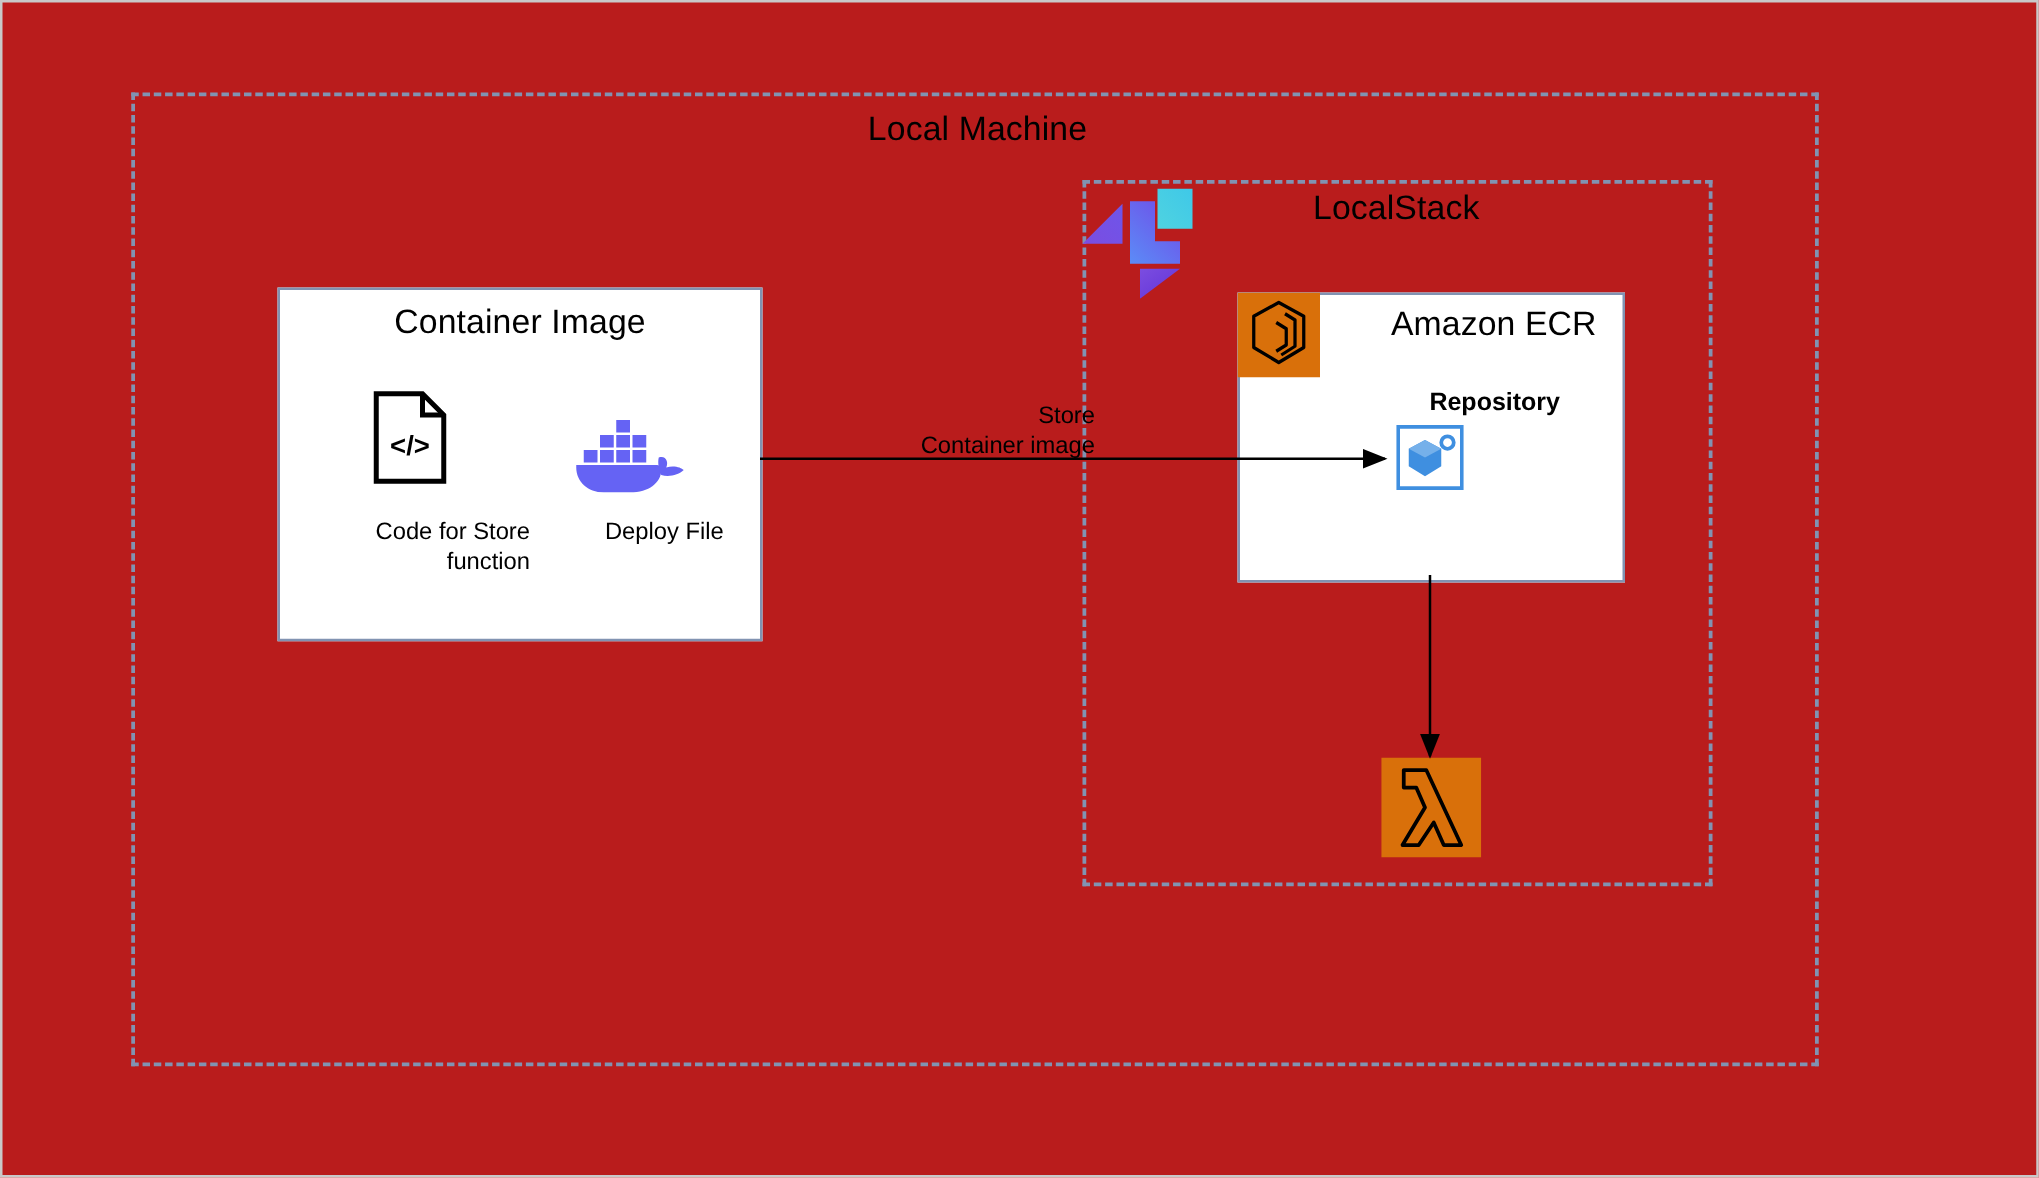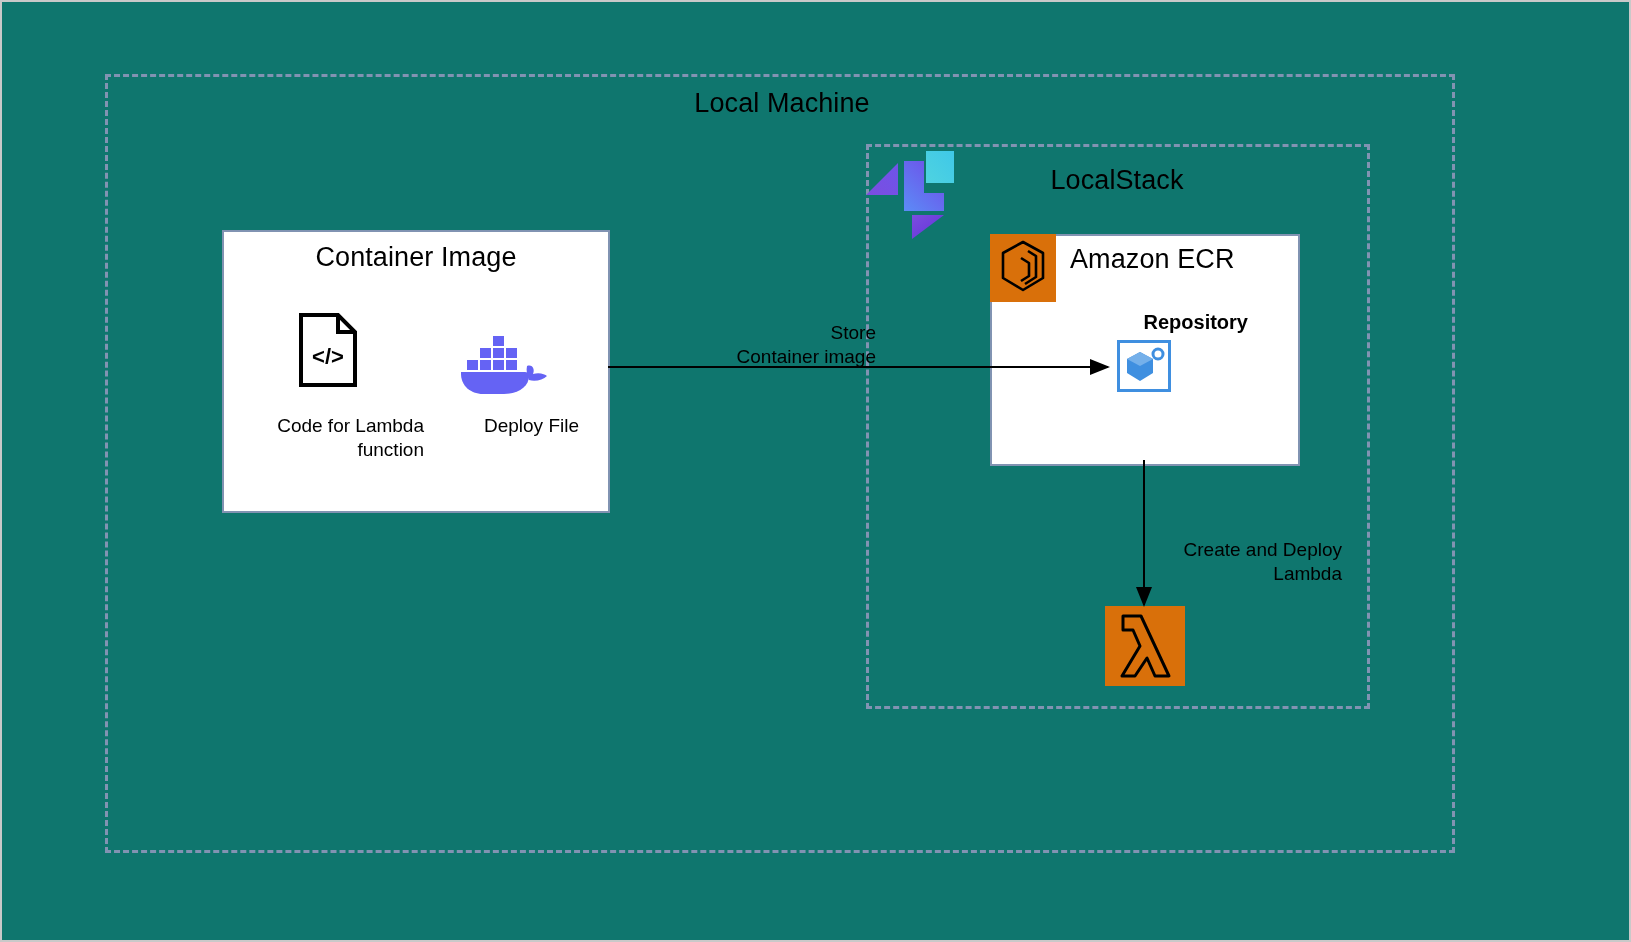--- a/index.html
+++ b/index.html
@@ -9,21 +9,21 @@
   }
   body {
     font-family: "Liberation Sans", sans-serif;
     -webkit-font-smoothing: antialiased;
   }
 
   #canvas {
     position: relative;
     width: 1631px;
     height: 942px;
-    background: #0f766e;
+    background: #b91c1c;
     box-sizing: border-box;
     border: 2px solid #c9c9c9;
     overflow: hidden;
   }
 
   
   .dashed-box {
     position: absolute;
     border: 3px dashed #8193b2;
     box-sizing: border-box;
@@ -73,33 +73,33 @@
     letter-spacing: 0.1px;
   }
   #local-machine-title {
     left: 0;
     top: 86px;
     width: 1560px;
     text-align: center;
   }
   #localstack-title {
     left: 955px;
-    top: 163px;
+    top: 149px;
     width: 320px;
   }
   #container-image-title {
     left: 220px;
     top: 240px;
     width: 388px;
   }
   #ecr-title {
     left: 1068px;
     top: 242px;
     width: 250px;
-    text-align: left;
+    text-align: center;
   }
 
   
   .label {
     position: absolute;
     font-size: 19px;
     line-height: 24px;
     color: #000000;
     text-align: right;
     white-space: pre-line;
@@ -196,21 +196,21 @@
   <div id="container-image-title" class="title-xl">Container Image</div>
 
   <div id="code-file-icon" class="icon-wrap">
     <svg width="60" height="76" viewBox="0 0 60 76" xmlns="http://www.w3.org/2000/svg">
       <path d="M3,3 L40,3 L57,20 L57,73 L3,73 Z" fill="#ffffff" stroke="#000000" stroke-width="4" stroke-linejoin="miter"></path>
       <path d="M40,3 L40,20 L57,20" fill="none" stroke="#000000" stroke-width="4"></path>
       <text x="30" y="52" font-family="'Liberation Sans', sans-serif" font-size="22" font-weight="bold" text-anchor="middle" fill="#000000">&lt;/&gt;</text>
     </svg>
   </div>
 
-  <div id="code-label" class="label">Code for Lambda
+  <div id="code-label" class="label">Code for Store
 function</div>
 
   <div id="docker-icon" class="icon-wrap">
     <svg width="92" height="64" viewBox="0 0 92 64" xmlns="http://www.w3.org/2000/svg">
       <g fill="#6563f4">
 
         <rect x="10" y="30" width="11" height="10"></rect>
         <rect x="23" y="30" width="11" height="10"></rect>
         <rect x="36" y="30" width="11" height="10"></rect>
         <rect x="49" y="30" width="11" height="10"></rect>
@@ -277,16 +277,14 @@
 
   <svg id="arrow-deploy" class="arrow-svg" viewBox="0 0 60 160">
     <defs>
       <marker id="ah2" markerWidth="10" markerHeight="8" refX="9" refY="4" orient="auto">
         <polygon points="0,0 10,4 0,8" fill="#000000"></polygon>
       </marker>
     </defs>
     <line x1="22" y1="0" x2="22" y2="145" stroke="#000000" stroke-width="2" marker-end="url(#ah2)"></line>
   </svg>
 
-  <div id="deploy-label" class="label">Create and Deploy
-Lambda</div>
 
 </div>
 
 </body></html>

